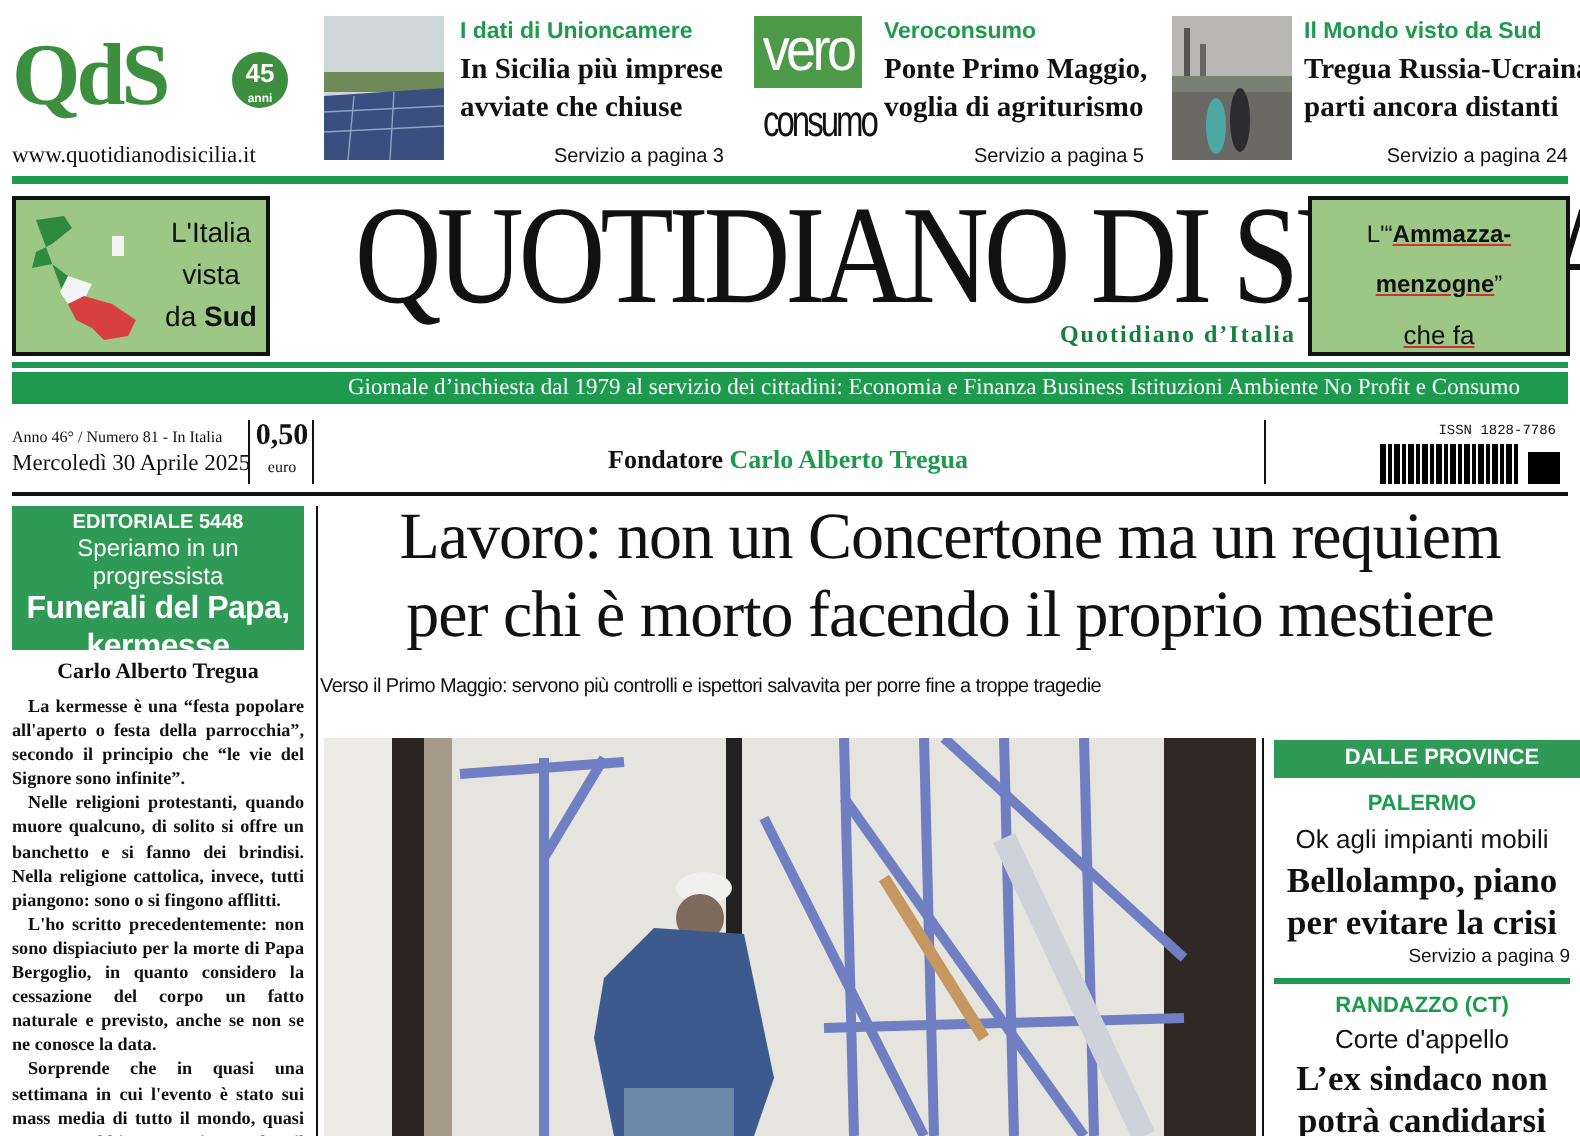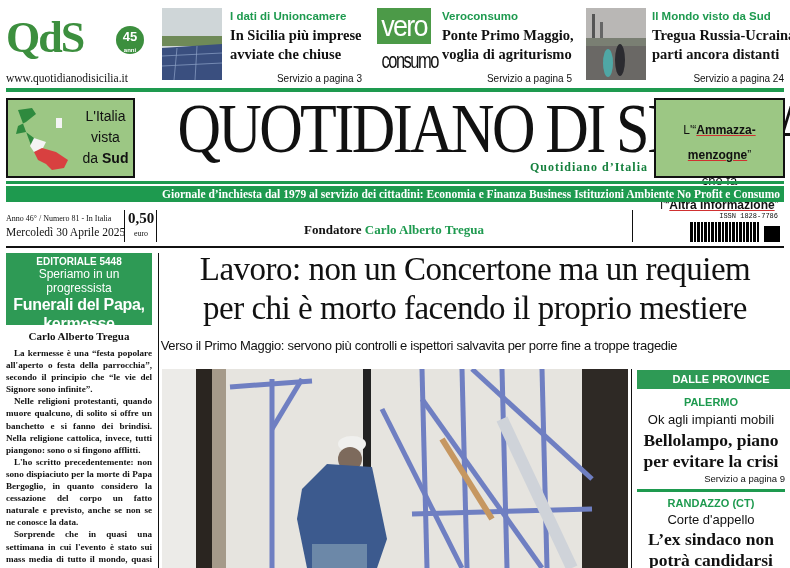--- a/index.html
+++ b/index.html
@@ -26,21 +26,21 @@
 
   
   #italia-box { left: 6px; top: 98px; width: 129px; height: 80px; background: #9cc784; border: 2px solid #111; }
   #italia-box .txt { position: absolute; left: 70px; top: 6px; width: 55px; text-align: center; font-family: "Liberation Sans", sans-serif; font-size: 14px; line-height: 21px; font-stretch: condensed; }
   #title { left: 142px; top: 92px; width: 506px; text-align: center; font-family: "Liberation Serif", serif; font-size: 70px; line-height: 74px; letter-spacing: -3px; transform: scaleX(0.86); transform-origin: center; white-space: nowrap; }
   #subtitle { left: 142px; top: 160px; width: 506px; text-align: right; font-weight: bold; font-size: 12px; color: #15803d; letter-spacing: 1px; }
   #ammazza-box { left: 654px; top: 98px; width: 131px; height: 80px; background: #9cc784; border: 2px solid #111; text-align: center; font-family: "Liberation Sans", sans-serif; font-size: 12px; line-height: 25px; }
   #ammazza-box b { font-weight: bold; text-decoration: underline; text-decoration-color: #d03030; }
   #ammazza-box .mid { text-decoration: underline; text-decoration-color: #d03030; font-size: 13px; }
 
-  #mission { left: 6px; top: 186px; width: 778px; height: 16px; background: #1e9a4f; color: #fff; font-weight: bold; font-size: 11.5px; line-height: 16px; text-align: right; padding-right: 4px; white-space: nowrap; }
+  #mission { left: 6px; top: 186px; width: 778px; height: 16px; background: #1e9a4f; color: #fff; font-weight: normal; font-size: 11.5px; line-height: 16px; text-align: right; padding-right: 24px; white-space: nowrap; }
 
   
   #issue { left: 6px; top: 214px; font-size: 8px; }
   #date { left: 6px; top: 226px; font-size: 11.5px; }
   #price-sep1 { left: 124px; top: 210px; width: 1px; height: 32px; background: #111; }
   #price { left: 126px; top: 210px; width: 30px; text-align: center; font-weight: bold; font-size: 15px; }
   #price-unit { left: 126px; top: 229px; width: 30px; text-align: center; font-size: 8px; }
   #price-sep2 { left: 156px; top: 210px; width: 1px; height: 32px; background: #111; }
   #founder { left: 304px; top: 222px; font-weight: bold; font-size: 13px; white-space: nowrap; }
   #barcode-sep { left: 632px; top: 210px; width: 1px; height: 32px; background: #111; }
@@ -55,21 +55,21 @@
   #editorial .label { font-weight: bold; font-size: 10px; padding-top: 3px; }
   #editorial .kick { font-size: 12px; line-height: 14px; }
   #editorial .head { font-weight: bold; font-size: 16px; line-height: 19px; letter-spacing: -0.3px; }
   #author { left: 6px; top: 330px; width: 146px; text-align: center; font-weight: bold; font-size: 11px; }
   #editorial-body { left: 6px; top: 347px; width: 146px; font-weight: bold; font-size: 9.1px; line-height: 12.1px; text-align: justify; }
   #editorial-body p { text-indent: 8px; }
   #col-rule { left: 158px; top: 253px; width: 1px; height: 315px; background: #111; }
 
   
   #lead-head { left: 160px; top: 250px; width: 630px; text-align: center; font-weight: normal; font-size: 33px; line-height: 39px; letter-spacing: -0.5px; white-space: nowrap; }
-  #lead-sub { left: 160px; top: 338px; width: 518px; text-align: center; font-family: "Liberation Sans", sans-serif; font-size: 13px; white-space: nowrap; letter-spacing: -0.3px; }
+  #lead-sub { left: 160px; top: 338px; width: 518px; font-family: "Liberation Sans", sans-serif; font-size: 10px; white-space: nowrap; letter-spacing: -0.3px; }
   #photo { left: 162px; top: 369px; width: 466px; height: 199px; background: #d7d5d2; overflow: hidden; }
 
   
   #right-rule { left: 631px; top: 369px; width: 1px; height: 199px; background: #111; }
   #dalle { left: 637px; top: 370px; width: 168px; height: 19px; background: #2e9a55; color: #fff; text-align: center; font-family: "Liberation Sans", sans-serif; font-weight: bold; font-size: 11px; line-height: 19px; }
   .prov-city { width: 148px; left: 637px; text-align: center; font-family: "Liberation Sans", sans-serif; font-weight: bold; font-size: 11px; color: #1e9a4f; }
   .prov-kick { width: 148px; left: 637px; text-align: center; font-family: "Liberation Sans", sans-serif; font-size: 13px; white-space: nowrap; }
   .prov-head { width: 150px; left: 636px; text-align: center; font-weight: bold; font-size: 17.5px; line-height: 21px; white-space: nowrap; }
   .prov-svc { width: 148px; left: 637px; text-align: right; font-family: "Liberation Sans", sans-serif; font-size: 9.5px; }
   #prov-rule { left: 637px; top: 489px; width: 148px; height: 3px; background: #1e9a4f; }
@@ -141,21 +141,21 @@
     <div>L'Italia</div>
     <div>vista</div>
     <div><span>da </span><b>Sud</b></div>
   </div>
 </div>
 
 <div id="title" class="abs">QUOTIDIANO DI SICILIA</div>
 <div id="subtitle" class="abs">Quotidiano d’Italia</div>
 
 <div id="ammazza-box" class="abs">
-  <div style="padding-top:18px;"><span>L'“</span><b>Ammazza-menzogne</b><span>”</span></div>
+  <div style="padding-top:5px;"><span>L'“</span><b>Ammazza-menzogne</b><span>”</span></div>
   <div class="mid">che fa</div>
   <div><span>l'“</span><b>Altra Informazione</b><span>”</span></div>
 </div>
 
 <div class="abs hr-green" style="left:6px;top:181px;width:778px;height:3px;"></div>
 <div id="mission" class="abs">Giornale d’inchiesta dal 1979 al servizio dei cittadini: Economia e Finanza Business Istituzioni Ambiente No Profit e Consumo</div>
 
 <div id="issue" class="abs">Anno 46° / Numero 81 - In Italia</div>
 <div id="date" class="abs">Mercoledì 30 Aprile 2025</div>
 <div id="price-sep1" class="abs"></div>

